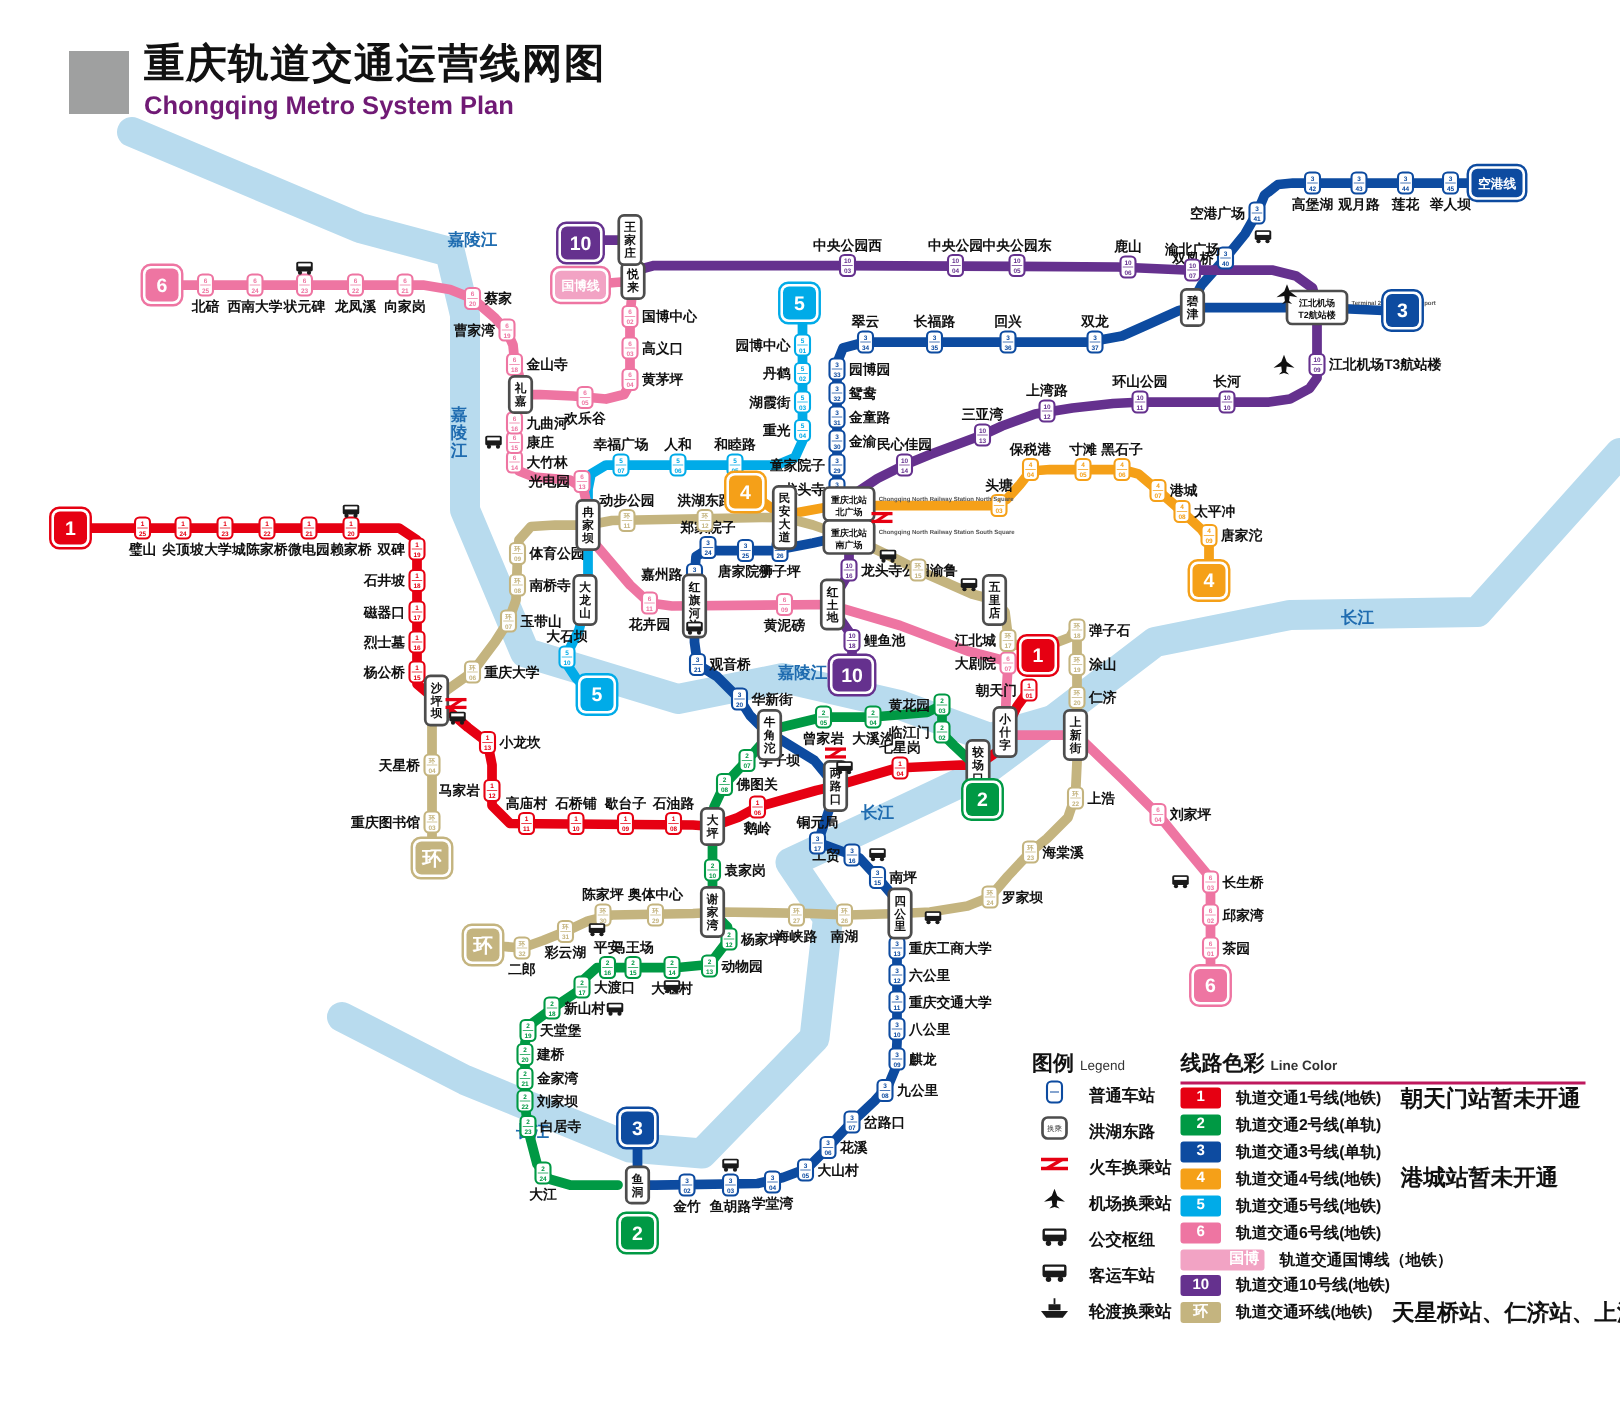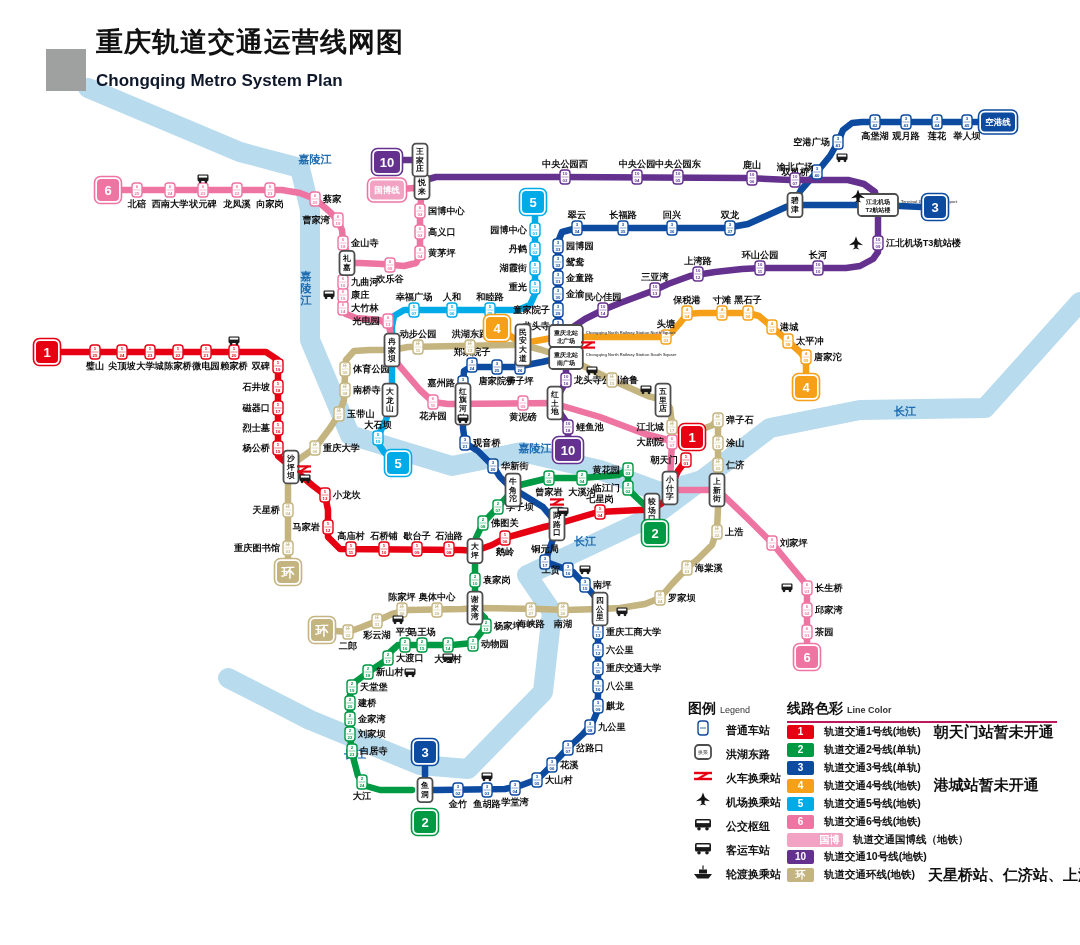--- a/index.html
+++ b/index.html
@@ -1,22 +1,22 @@
 <!DOCTYPE html>
 <html><head>
 <meta charset="utf-8">
 <style>
   html,body{margin:0;padding:0;background:#fff;}
   body{width:1080px;height:945px;overflow:hidden;font-family:"Liberation Sans",sans-serif;}
   .stage{position:relative;width:1080px;height:945px;background:#fff;}
   #map{position:absolute;left:0;top:0;}
-  header{position:absolute;left:46px;top:24px;display:flex;align-items:flex-end;gap:10px;z-index:5;}
+  header{position:absolute;left:46px;top:24px;display:flex;align-items:center;gap:10px;z-index:5;}
   .title-sq{width:40px;height:42px;background:#9fa0a0;margin-top:4px;}
   h1{margin:0;font-size:27px;font-weight:bold;color:#111;letter-spacing:1px;}
-  .subtitle{font-size:17px;font-weight:bold;color:#0f172a;margin-top:11px;}
+  .subtitle{font-size:17px;font-weight:bold;color:#701a75;margin-top:1px;}
   #legend{position:absolute;left:688px;top:700px;z-index:5;}
   #legend .hd{font-size:14px;font-weight:bold;color:#111;}
   #legend .hd small{font-size:9px;color:#333;font-weight:normal;margin-left:4px;}
   #legend .row{display:flex;align-items:center;height:24px;}
   #legend .ic{width:30px;text-align:center;}
   #legend .lb{font-size:11px;font-weight:bold;color:#111;margin-left:8px;}
   #linecolor{position:absolute;left:787px;top:700px;width:290px;z-index:5;}
   #linecolor .hd{font-size:14px;font-weight:bold;color:#111;border-bottom:2px solid #be185d;padding-bottom:3px;width:270px;}
   #linecolor .hd small{font-size:9px;color:#333;font-weight:bold;margin-left:4px;}
   #linecolor .row{display:flex;align-items:center;height:17.4px;margin-top:.5px;}

